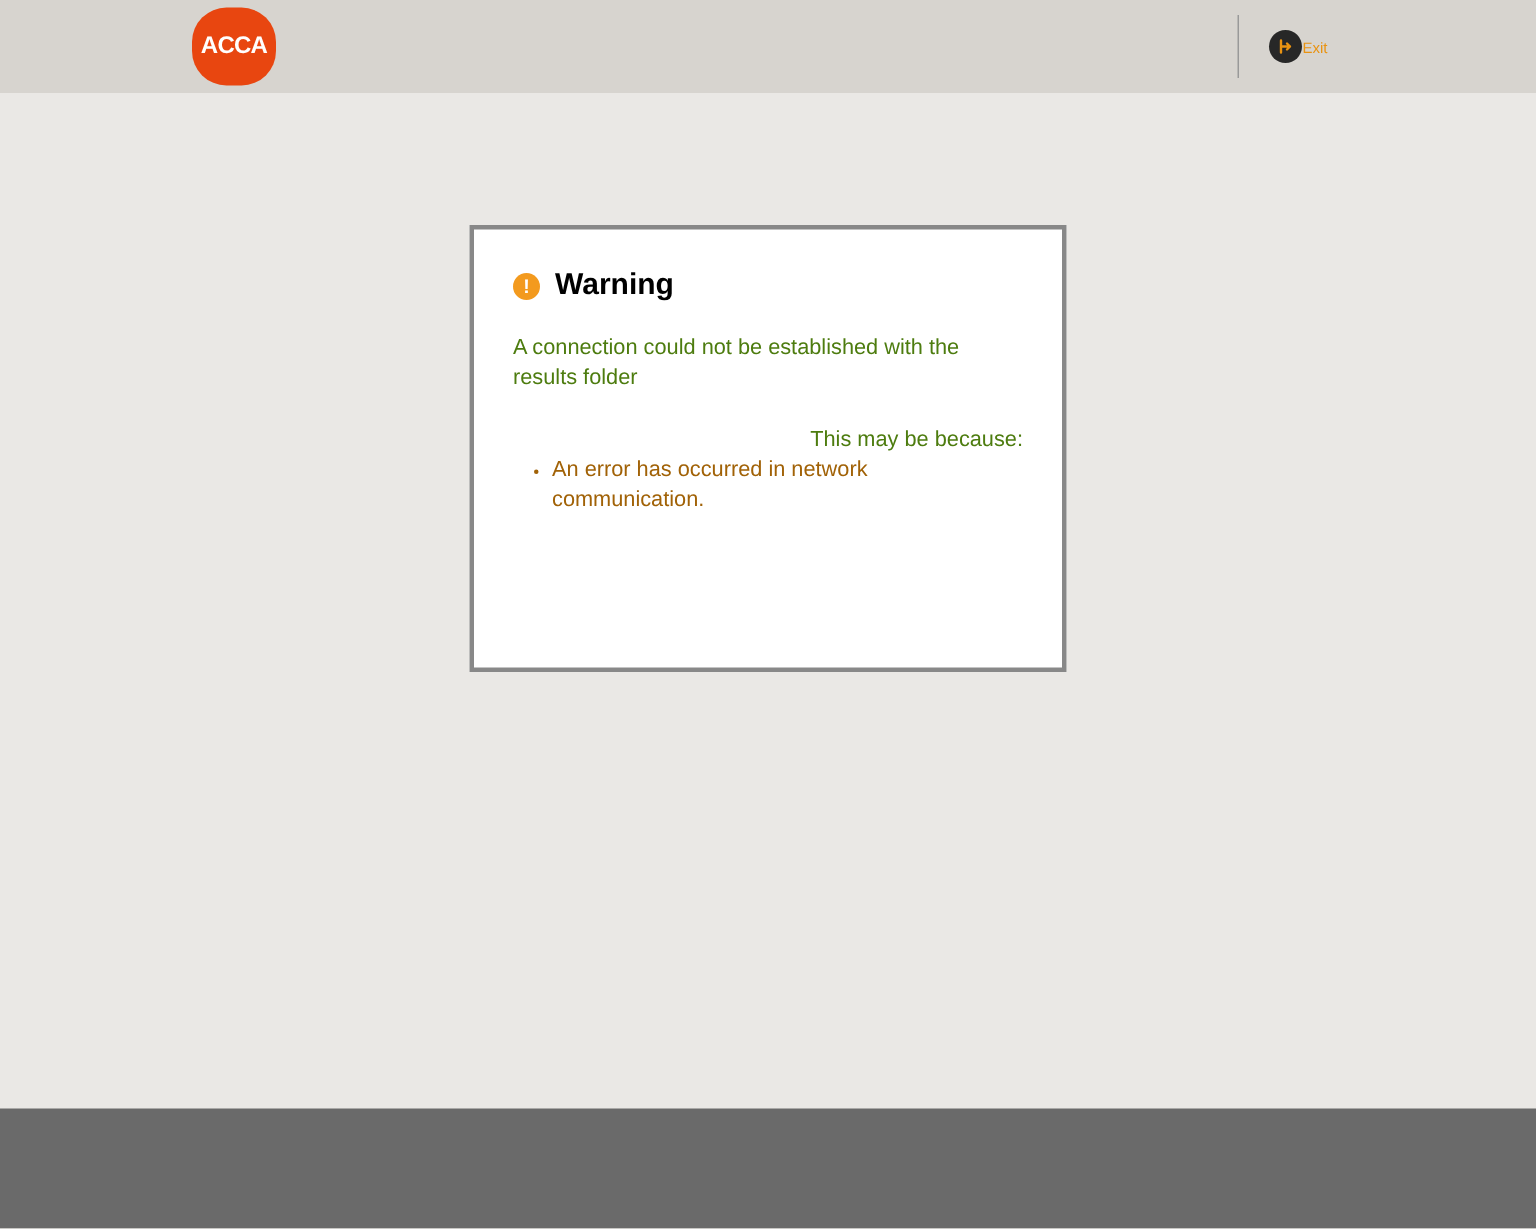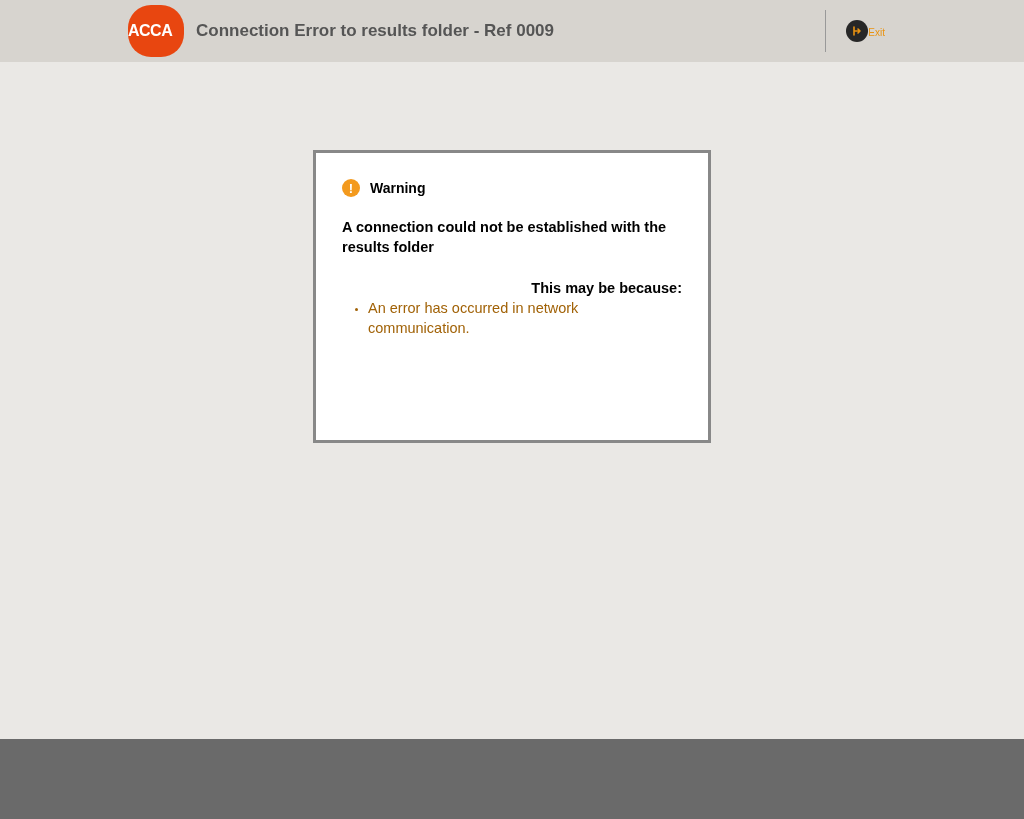--- a/index.html
+++ b/index.html
@@ -22,20 +22,21 @@
       align-items: center;
       padding: 0 16px 0 0;
       position: relative;
     }
     .logo {
       background: #e84610;
       width: 56px;
       height: 52px;
       display: flex;
       align-items: center;
+      justify-content: center;
       color: #fff;
       font-weight: bold;
       font-size: 16px;
       letter-spacing: -0.5px;
       margin-left: 128px;
       border-radius: 23px;
     }
     .header-title {
       color: #555;
       font-size: 17px;
@@ -100,30 +101,29 @@
       color: #fff;
       display: flex;
       align-items: center;
       justify-content: center;
       font-weight: bold;
       font-size: 13px;
       margin-right: 10px;
       flex-shrink: 0;
     }
     .dialog-title {
-      font-size: 14px;
+      font-size: 20px;
       font-weight: bold;
       color: #000;
     }
     .dialog-text {
       font-size: 14.5px;
-      color: #000000;
+      color: #4d7c0f;
       line-height: 1.4;
       margin-bottom: 20px;
-      font-weight: bold;
     }
     .dialog-text.nomargin {
       margin-bottom: 0;
       text-align: right;
     }
     .dialog-list {
       margin-left: 26px;
       margin-bottom: 52px;
     }
     .dialog-list li {
@@ -144,21 +144,20 @@
       background: #6a6a6a;
     }
   </style>
 </head>
 <body>
 
 <div class="header">
   <div class="logo">
     <span>ACCA</span>
   </div>
-  <div class="header-title">Connection Error to results folder - Ref 0009</div>
   <div class="header-right">
     <div class="divider"></div>
     <div class="exit-btn">
       <div class="exit-icon-circle">
         <svg width="12" height="12" viewBox="0 0 12 12">
           <path d="M 3 2 L 3 10 M 3 6 L 9 6 M 7 4 L 9 6 L 7 8" stroke="#e99312" stroke-width="1.6" fill="none" stroke-linecap="round" stroke-linejoin="round"></path>
         </svg>
       </div>
       <div class="exit-label">Exit</div>
     </div>

